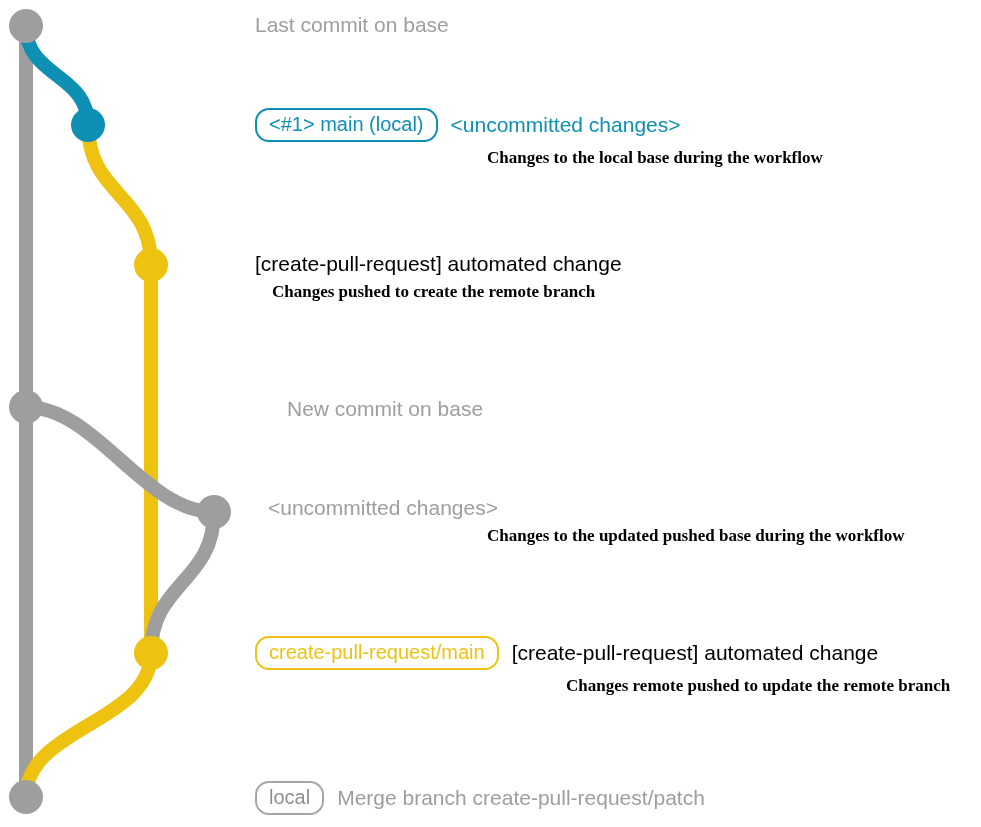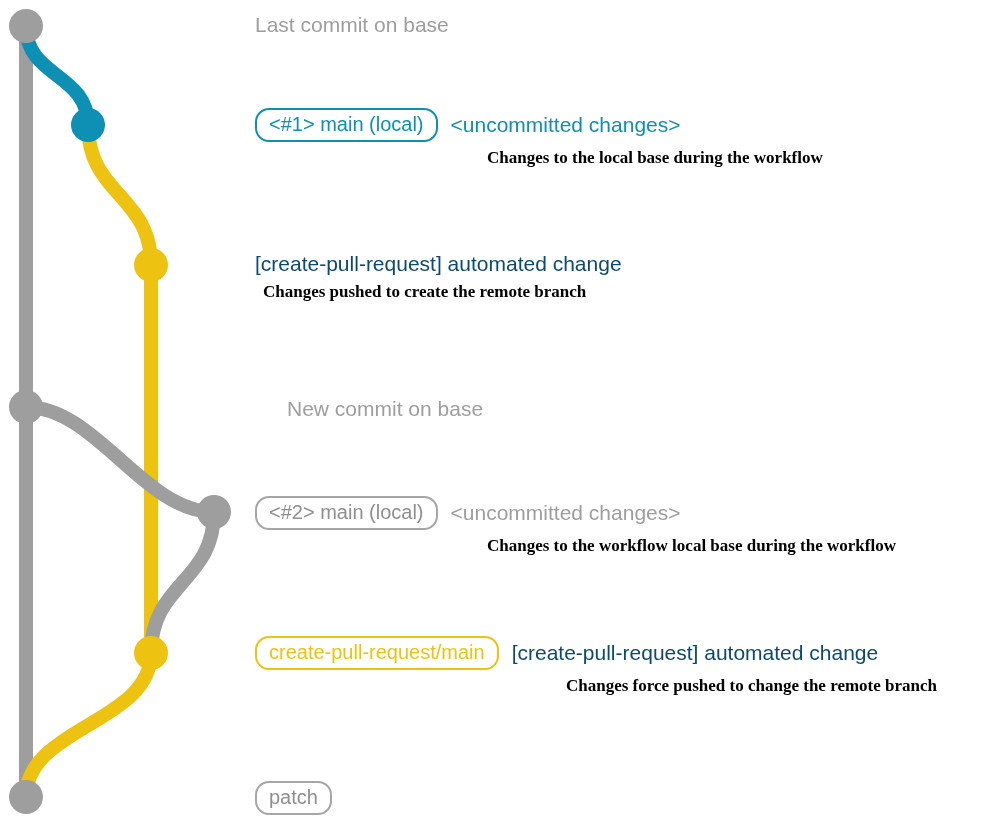--- a/index.html
+++ b/index.html
@@ -69,21 +69,21 @@
     border-color: #a6a6a6;
     color: #8f8f8f;
   }
   .commit-subject {
     font-size: 21px;
     line-height: 24px;
     font-family: Liberation Sans, sans-serif;
     margin-left: 13px;
   }
   .commit-subject.blue { color: #0e8fb4; }
-  .commit-subject.yellow { color: #0c4a6e; }
+  .commit-subject.yellow { color: #000000; }
   .commit-subject.gray { color: #9e9e9e; }
   .commit-subject.nopill { margin-left: 0; }
   .commit-note {
     font-family: "Liberation Serif", serif;
     font-size: 17px;
     line-height: 22px;
     color: #000000;
     margin-top: 5px;
     font-weight: bold;
   }
@@ -137,45 +137,45 @@
         <span class="pill blue">&lt;#1&gt; main (local)</span>
         <span class="commit-subject blue">&lt;uncommitted changes&gt;</span>
       </div>
       <div class="commit-note" style="margin-left:232px;">Changes to the local base during the workflow</div>
     </div>
 
     <div class="label-group" style="left:255px; top:252px;">
       <div class="row-line">
         <span class="commit-subject yellow nopill">[create-pull-request] automated change</span>
       </div>
-      <div class="commit-note" style="margin-left:8px;">Changes pushed to create the remote branch</div>
+      <div class="commit-note" style="margin-left:17px;">Changes pushed to create the remote branch</div>
     </div>
 
     <div class="label-group" style="left:255px; top:397px;margin-left:32px;">
       <div class="row-line">
         <span class="plain-subject">New commit on base</span>
       </div>
     </div>
 
     <div class="label-group" style="left:255px; top:496px;">
       <div class="row-line">
-        <span class="pill gray">&lt;#2&gt; main (local)</span>
         <span class="commit-subject gray">&lt;uncommitted changes&gt;</span>
       </div>
-      <div class="commit-note" style="margin-left:232px;">Changes to the workflow local base during the workflow</div>
+      <div class="commit-note" style="margin-left:232px;">Changes to the updated pushed base during the workflow</div>
     </div>
 
     <div class="label-group" style="left:255px; top:636px;">
       <div class="row-line">
         <span class="pill yellow">create-pull-request/main</span>
         <span class="commit-subject yellow">[create-pull-request] automated change</span>
       </div>
-      <div class="commit-note" style="margin-left:311px;">Changes force pushed to change the remote branch</div>
+      <div class="commit-note" style="margin-left:311px;">Changes remote pushed to update the remote branch</div>
     </div>
 
     <div class="label-group" style="left:255px; top:781px;">
       <div class="row-line">
-        <span class="pill gray">patch</span>
+        <span class="pill gray">local</span>
+        <span class="commit-subject gray">Merge branch create-pull-request/patch</span>
       </div>
     </div>
 
   </div>
 </div>
 
 </body></html>

